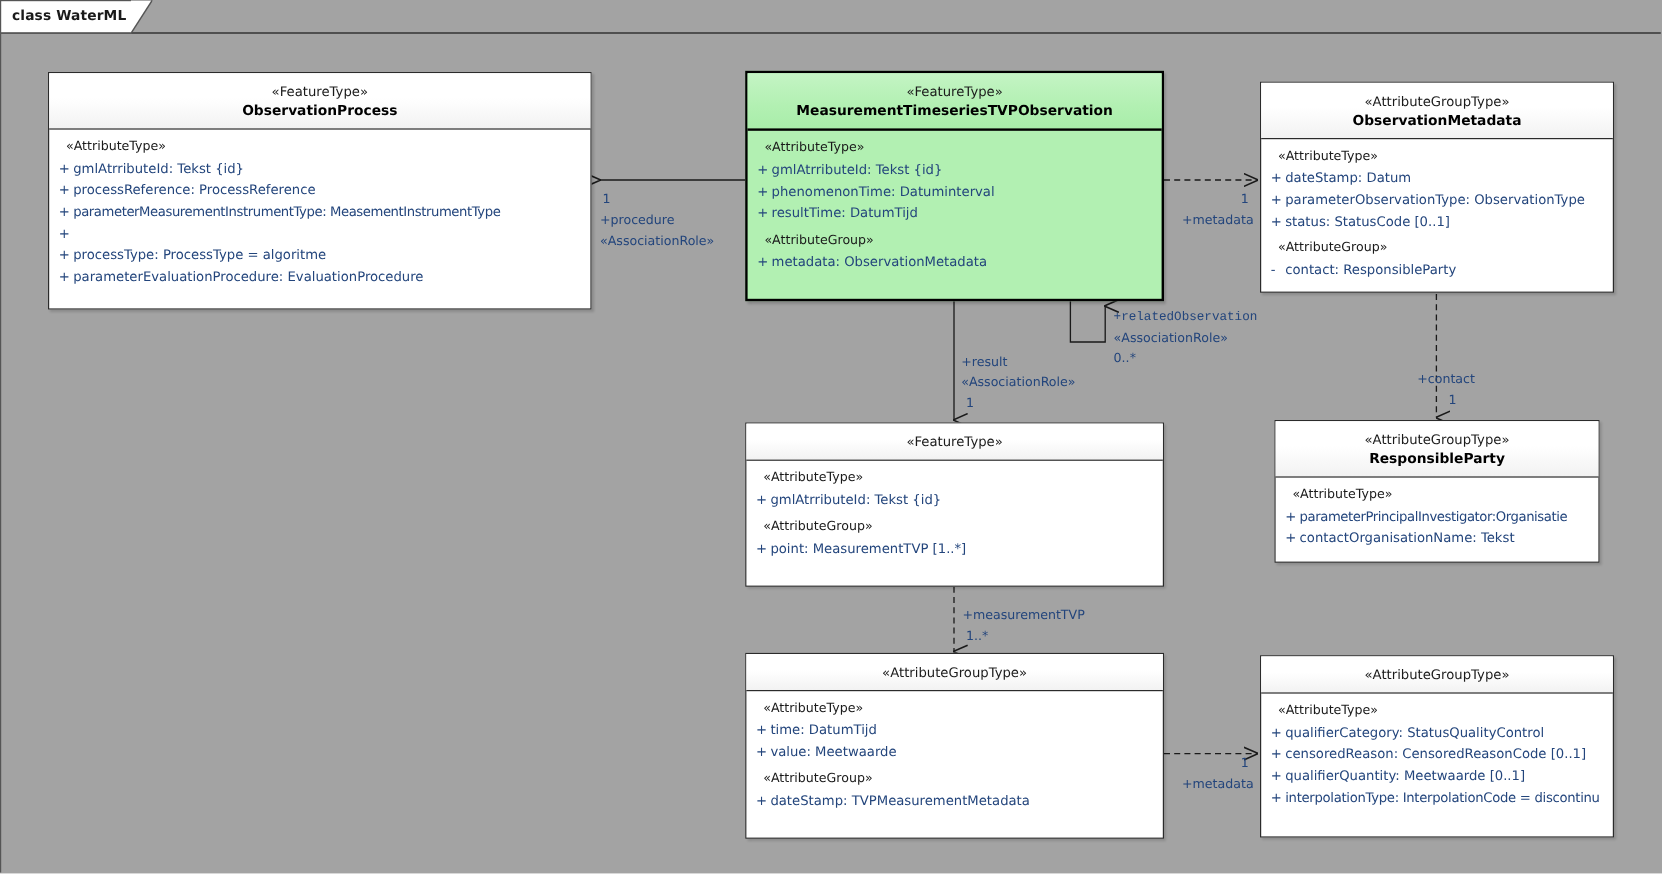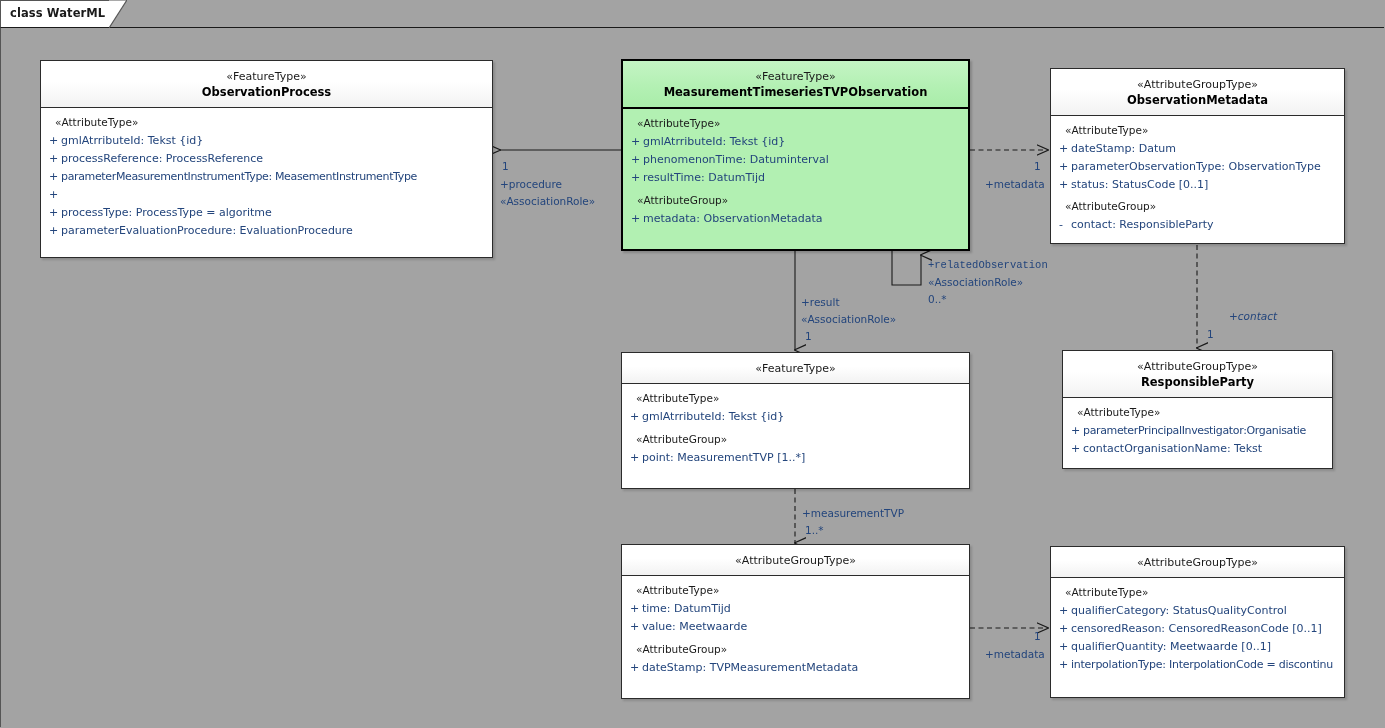--- a/index.html
+++ b/index.html
@@ -221,21 +221,21 @@
   <div class="conn-label" style="left:985px; top:176px;">+metadata</div>
 
   <div class="conn-label" style="left:928px; top:257px;font-family:Liberation Mono, monospace;">+relatedObservation</div>
   <div class="conn-label" style="left:928px; top:274px;">«AssociationRole»</div>
   <div class="conn-label mult" style="left:928px; top:291px;">0..*</div>
 
   <div class="conn-label" style="left:801px; top:294px;">+result</div>
   <div class="conn-label" style="left:801px; top:311px;">«AssociationRole»</div>
   <div class="conn-label mult" style="left:805px; top:328px;">1</div>
 
-  <div class="conn-label" style="left:1229px; top:308px;font-style:italic;">+contact</div>
+  <div class="conn-label" style="left:1181px; top:308px;">+contact</div>
   <div class="conn-label mult" style="left:1207px; top:326px;">1</div>
 
   <div class="conn-label" style="left:802px; top:505px;">+measurementTVP</div>
   <div class="conn-label mult" style="left:805px; top:522px;">1..*</div>
 
   <div class="conn-label mult" style="left:1034px; top:628px;">1</div>
   <div class="conn-label" style="left:985px; top:646px;">+metadata</div>
 
   <div class="uml-class" style="left:40px; top:60px; width:453px; height:198px;">
     <div class="uml-head">

